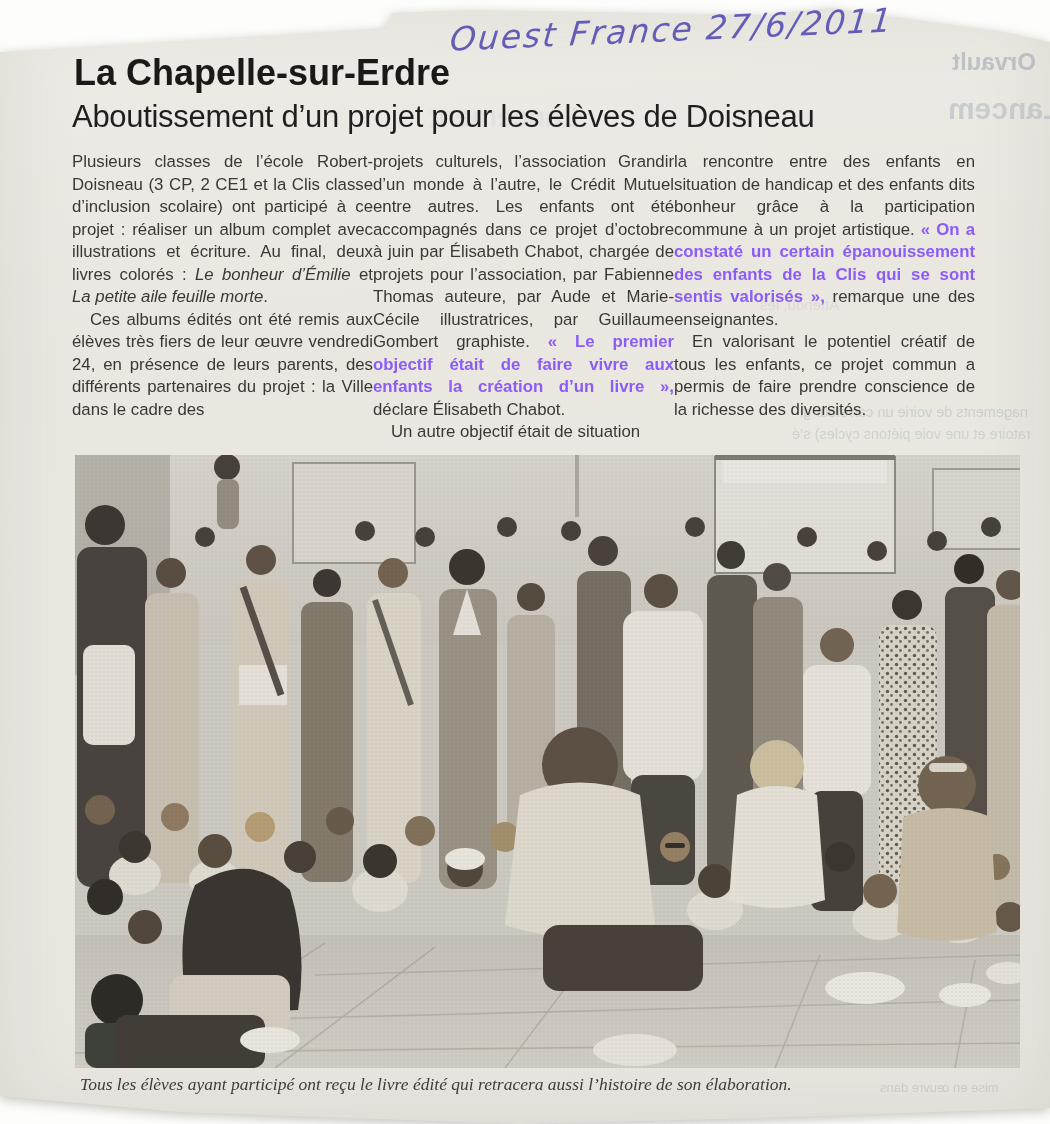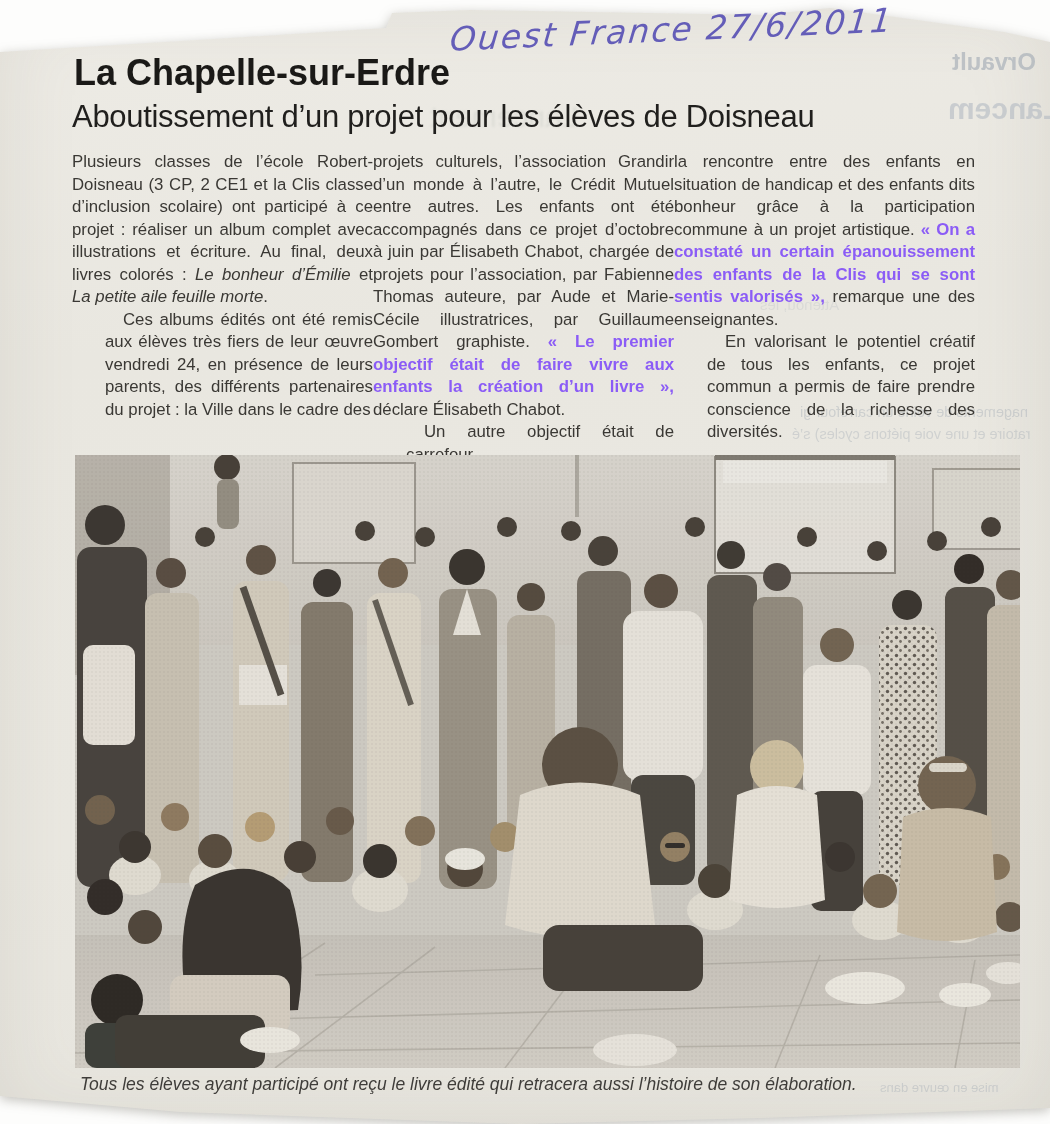--- a/index.html
+++ b/index.html
@@ -15,28 +15,28 @@
         font-style:italic;font-size:33px;color:#564fb4;letter-spacing:2px;
         transform:rotate(-2.5deg) skewX(-8deg);opacity:.9;white-space:nowrap;}
   
   .kicker{position:absolute;left:74px;top:52px;font-size:36px;font-weight:700;color:#1a1917;}
   .headline{position:absolute;left:72px;top:99px;font-size:31px;font-weight:400;color:#201f1d;
             letter-spacing:-.3px;white-space:nowrap;}
   
   .cols{position:absolute;left:72px;top:151px;width:946px;display:flex;}
   .col{width:301px;font-size:16.8px;line-height:22.5px;color:#3a3834;text-align:justify;}
   .col p{margin:0;}
-  .col p.indent{text-indent:18px;margin-left:33px;}
+  .col p.indent{text-indent:18px;}
   .i{font-style:italic;}
   .b{font-weight:700;color:#8b5cf6;}
   
   .photo{position:absolute;left:75px;top:455px;width:945px;height:613px;background:#cfccc5;}
   .photo svg{display:block;}
   .caption{position:absolute;left:80px;top:1074px;width:940px;font-style:italic;
-           font-size:17.5px;color:#3f3d3a;}
+           font-size:17.5px;color:#3f3d3a;font-family:Liberation Serif, serif;}
   
   .bleed{position:absolute;transform:scaleX(-1);color:#99a3af;filter:blur(.4px);white-space:nowrap;}
   .bleed-town{left:952px;top:48px;font-size:24px;font-weight:700;opacity:.55;}
   .bleed-head{left:948px;top:92px;font-size:30px;font-weight:700;opacity:.5;color:#a8b1bd;}
   .bleed-l1{left:760px;top:296px;font-size:15px;opacity:.18;}
   .bleed-l2{left:800px;top:404px;font-size:14.5px;opacity:.35;}
   .bleed-l3{left:792px;top:426px;font-size:14.5px;opacity:.32;}
   .bleed-cap{left:880px;top:1080px;font-size:13px;opacity:.35;}
   .ghost-title{position:absolute;left:430px;top:100px;font-size:30px;color:#7d8b85;
                opacity:.12;transform:scaleX(-1);filter:blur(1px);white-space:nowrap;}
@@ -63,21 +63,21 @@
   <div class="kicker">La Chapelle-sur-Erdre</div>
   <h1 class="headline" style="margin:0;">Aboutissement d’un projet pour les élèves de Doisneau</h1>
 
   <div class="cols">
     <div class="col">
       <p><span>Plusieurs classes de l’école Robert-Doisneau (3 CP, 2 CE1 et la Clis classe d’inclusion scolaire) ont participé à ce projet : réaliser un album complet avec illustrations et écriture. Au final, deux livres colorés : </span><span class="i">Le bonheur d’Émilie</span><span> et </span><span class="i">La petite aile feuille morte</span><span>.</span></p>
       <p class="indent"><span>Ces albums édités ont été remis aux élèves très fiers de leur œuvre vendredi 24, en présence de leurs parents, des différents partenaires du projet : la Ville dans le cadre des</span></p>
     </div>
     <div class="col">
       <p><span>projets culturels, l’association Grandir d’un monde à l’autre, le Crédit Mutuel entre autres. Les enfants ont été accompagnés dans ce projet d’octobre à juin par Élisabeth Chabot, chargée de projets pour l’association, par Fabienne Thomas auteure, par Aude et Marie-Cécile illustratrices, par Guillaume Gombert graphiste. </span><span class="b">« Le premier objectif était de faire vivre aux enfants la création d’un livre »,</span><span> déclare Élisabeth Chabot.</span></p>
-      <p class="indent"><span>Un autre objectif était de carrefour</span></p>
+      <p class="indent"><span>Un autre objectif était de situation</span></p>
     </div>
     <div class="col">
       <p><span>la rencontre entre des enfants en situation de handicap et des enfants dits bonheur grâce à la participation commune à un projet artistique. </span><span class="b">« On a constaté un certain épanouissement des enfants de la Clis qui se sont sentis valorisés »,</span><span> remarque une des enseignantes.</span></p>
       <p class="indent"><span>En valorisant le potentiel créatif de tous les enfants, ce projet commun a permis de faire prendre conscience de la richesse des diversités.</span></p>
     </div>
   </div>
 
   <div class="photo">
     <svg viewBox="0 0 945 613" width="945" height="613" preserveAspectRatio="none">
       <defs>

